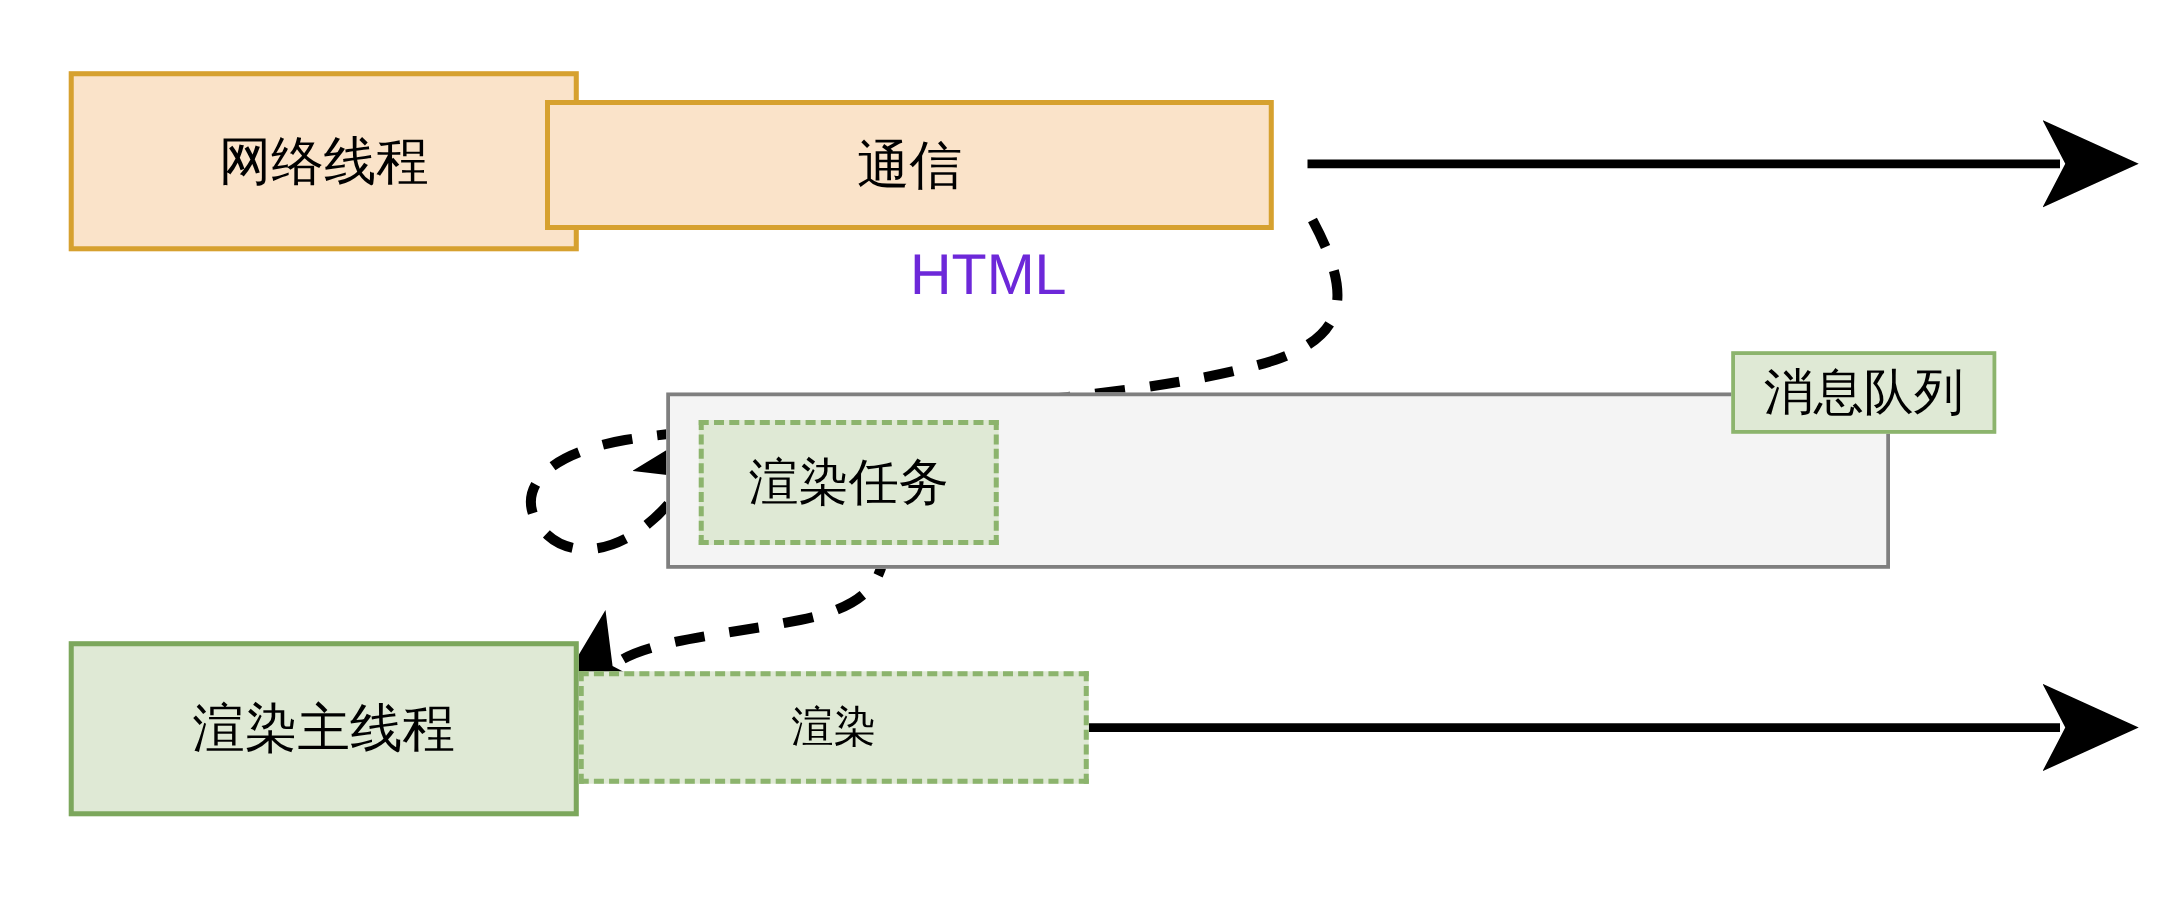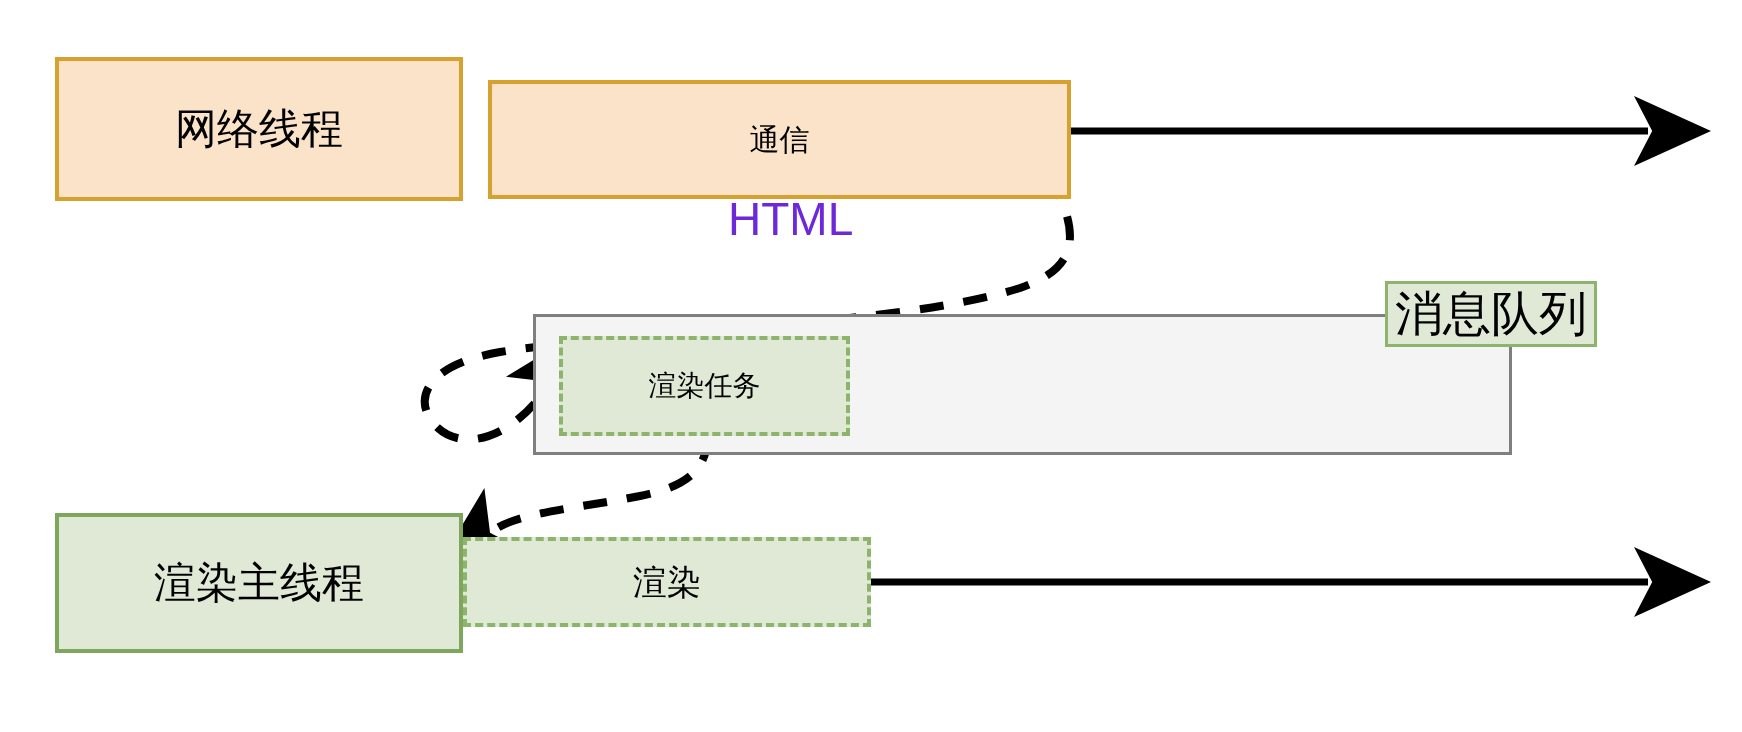--- a/index.html
+++ b/index.html
@@ -32,55 +32,55 @@
   #net-thread-box {
     left: 55px;
     top: 57px;
     width: 408px;
     height: 144px;
     background: #fae3c9;
     border: 4px solid #d6a12f;
     font-size: 42px;
   }
   #comm-box {
-    left: 488px;
+    left: 436px;
     top: 80px;
     width: 583px;
-    height: 119px;
+    height: 104px;
     background: #fae3c9;
     border: 4px solid #d6a12f;
-    font-size: 30px;
+    font-size: 42px;
   }
 
   
   #queue-box {
     left: 533px;
     top: 314px;
     width: 979px;
     height: 141px;
     background: #f4f4f4;
     border: 3px solid #7f7f7f;
   }
   #render-task-box {
     left: 559px;
     top: 336px;
-    width: 291px;
+    width: 240px;
     height: 100px;
     background: #dfe9d5;
     border: 4px dashed #8cb46d;
-    font-size: 28px;
+    font-size: 40px;
   }
   #queue-label-box {
     left: 1385px;
     top: 281px;
     width: 212px;
     height: 66px;
     background: #dfe9d5;
     border: 3px solid #8cb46d;
-    font-size: 48px;
+    font-size: 40px;
   }
 
   
   #render-main-box {
     left: 55px;
     top: 513px;
     width: 408px;
     height: 140px;
     background: #dfe9d5;
     border: 4px solid #7ca75c;

